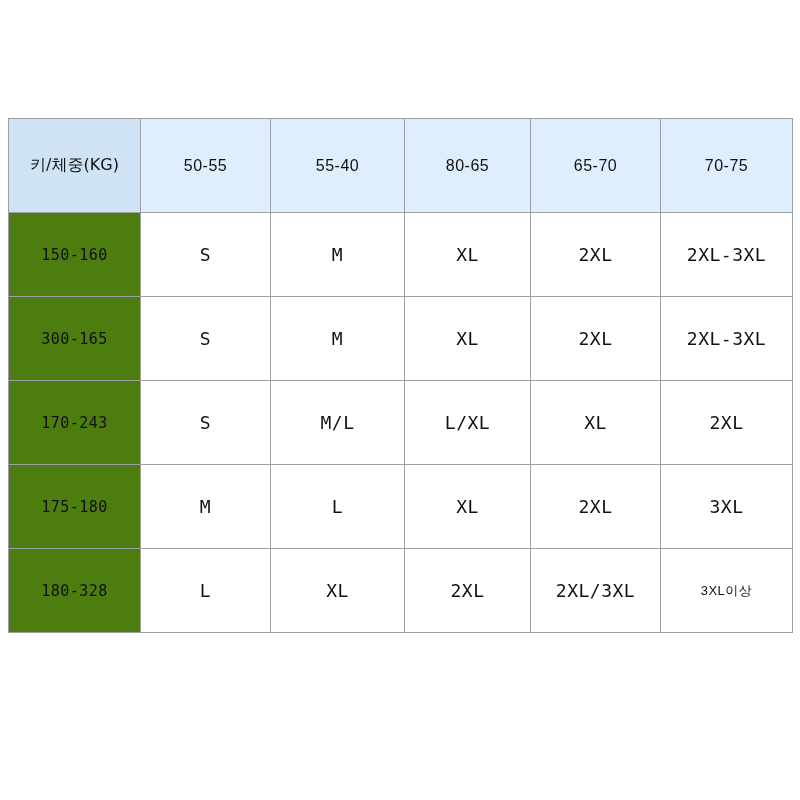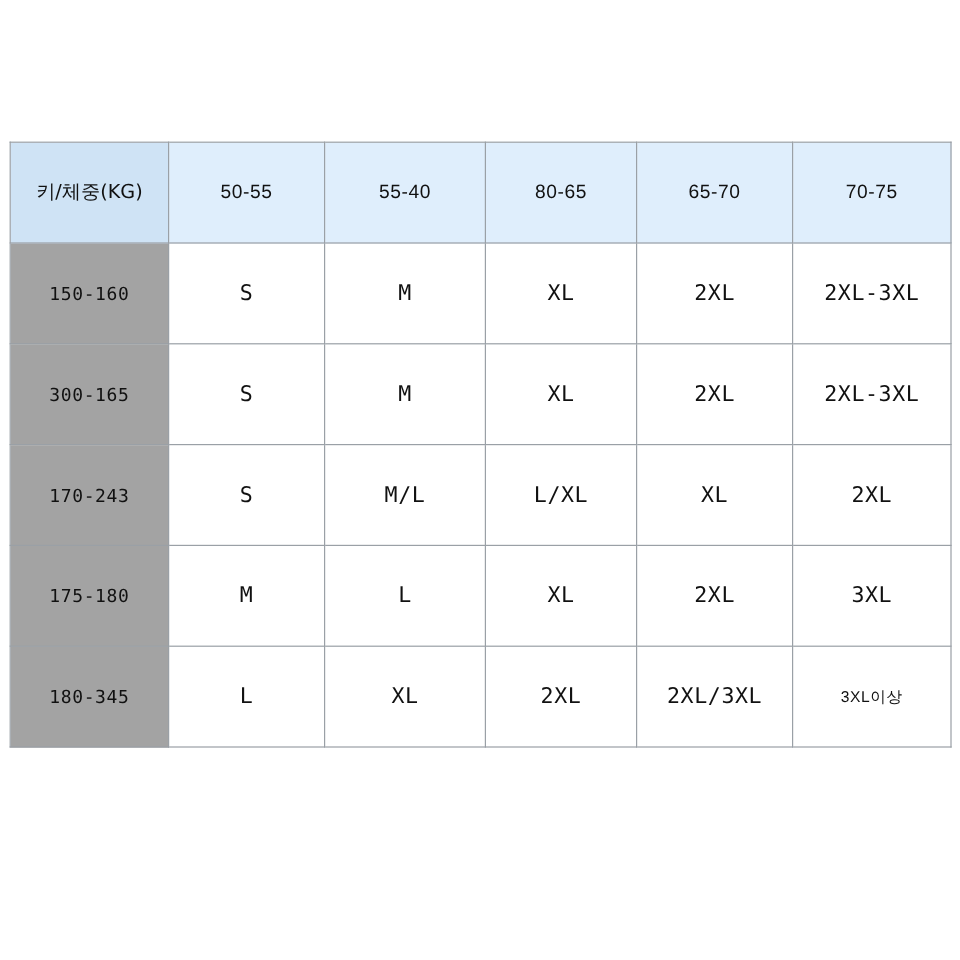--- a/index.html
+++ b/index.html
@@ -44,40 +44,40 @@
   }
 
   
   col.c0 { width: 132px; }
   col.c1 { width: 130px; }
   col.c2 { width: 134px; }
   col.c3 { width: 126px; }
   col.c4 { width: 130px; }
   col.c5 { width: 132px; }
 
-  thead tr { height: 84px; }
+  thead tr { height: 94px; }
   tbody tr { height: 84px; }
 
   
   th.corner-cell {
     background: #cfe3f5;
     font-size: 16px;
     letter-spacing: 0px;
     font-family: "DejaVu Sans", "Liberation Sans", sans-serif;
   }
 
   th.head-cell {
     background: #dfeefc;
     font-size: 16px;
     font-family: Liberation Sans, sans-serif;
     letter-spacing: 0.5px;
   }
 
   td.row-head {
-    background: #a3a3a3;
+    background: #4d7c0f;
     font-size: 15px;
     font-family: "DejaVu Sans Mono", "Liberation Mono", monospace;
     letter-spacing: 0.5px;
   }
 
   td.data-cell {
     background: #ffffff;
     font-size: 18px;
     font-family: "DejaVu Sans Mono", "Liberation Mono", monospace;
     letter-spacing: 0.5px;
@@ -139,21 +139,21 @@
         </tr>
         <tr>
           <td class="row-head">175-180</td>
           <td class="data-cell">M</td>
           <td class="data-cell">L</td>
           <td class="data-cell">XL</td>
           <td class="data-cell">2XL</td>
           <td class="data-cell">3XL</td>
         </tr>
         <tr>
-          <td class="row-head">180-345</td>
+          <td class="row-head">180-328</td>
           <td class="data-cell">L</td>
           <td class="data-cell">XL</td>
           <td class="data-cell">2XL</td>
           <td class="data-cell">2XL/3XL</td>
           <td class="data-cell has-kr">3XL이상</td>
         </tr>
       </tbody>
     </table>
   </div>
 </div>

